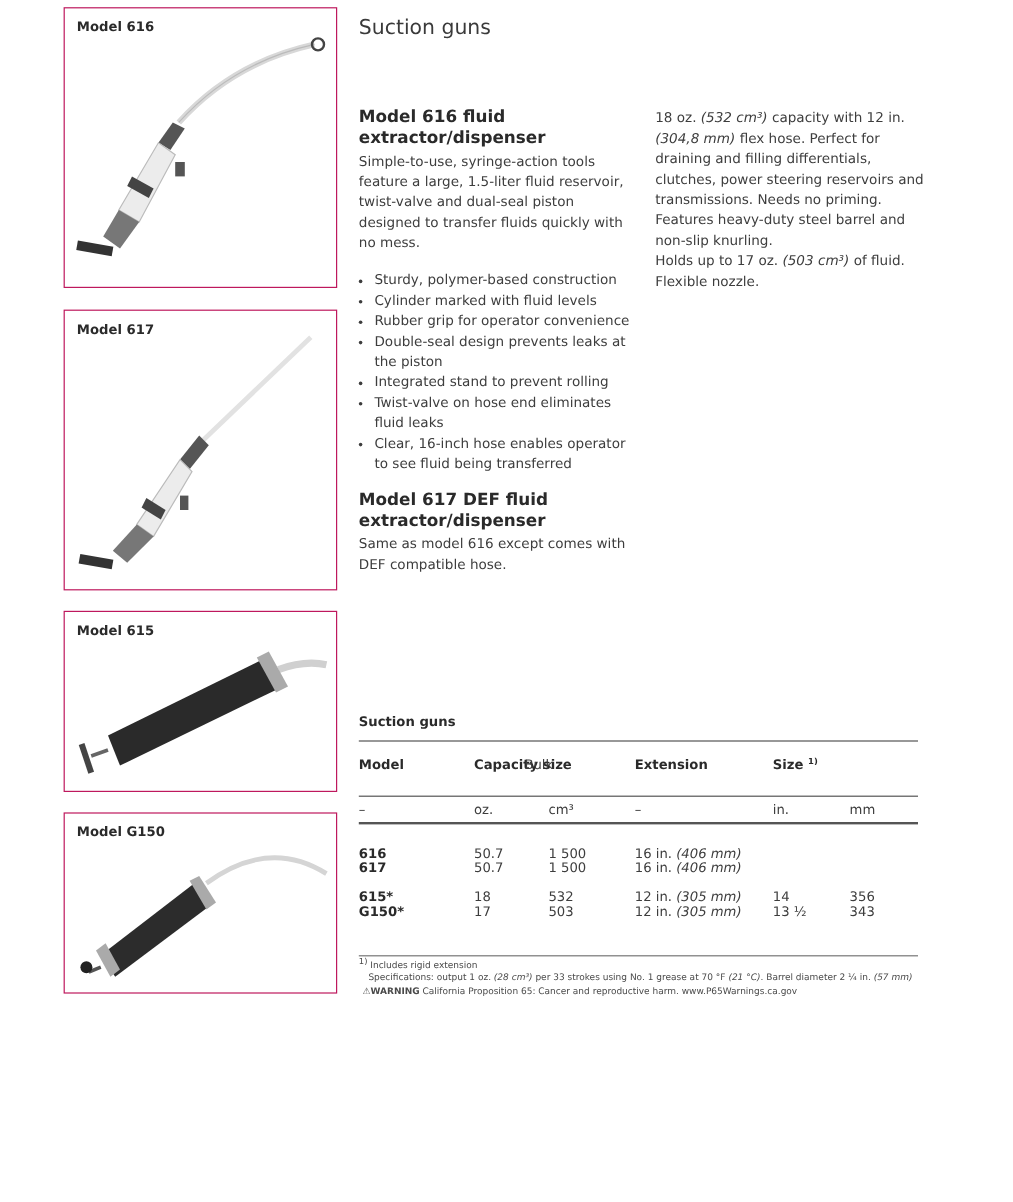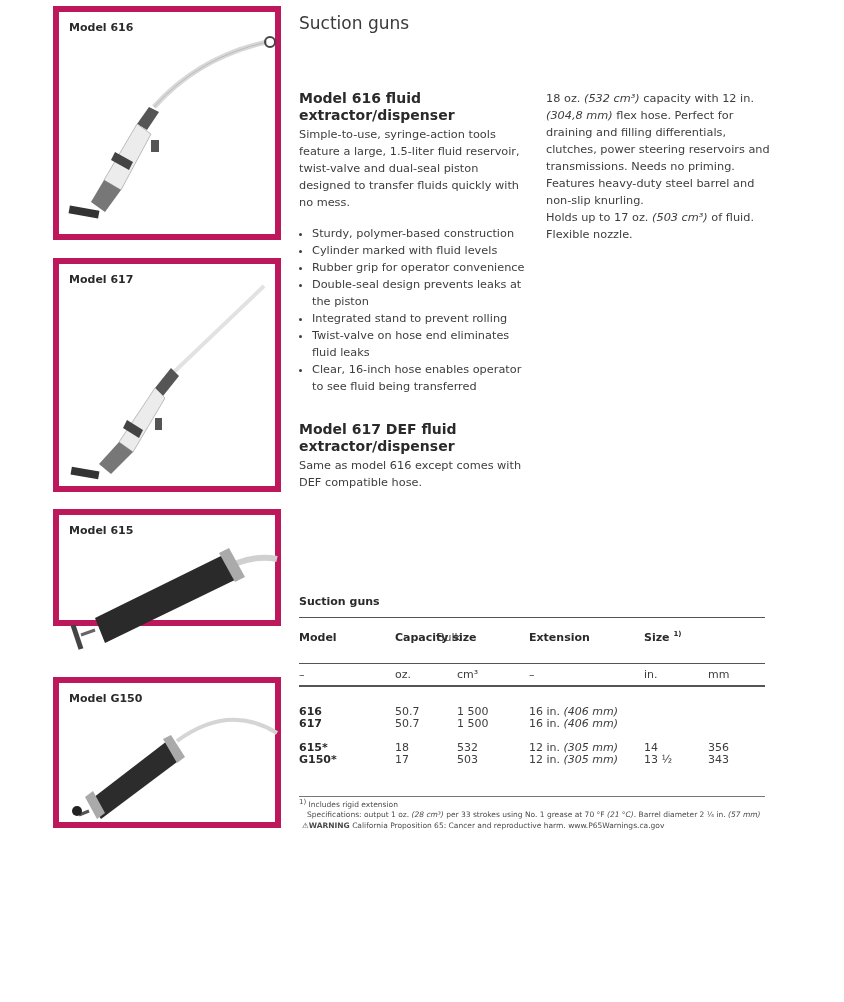--- a/index.html
+++ b/index.html
@@ -1,30 +1,30 @@
 <!DOCTYPE html>
 <html><head>
 <meta charset="utf-8">
 <style>
   html, body { margin: 0; padding: 0; background: #ffffff; }
   body { width: 844px; height: 1002px; position: relative; overflow: hidden;
          font-family: "DejaVu Sans", sans-serif; color: #3a3a3a; }
-  .box { position: absolute; left: 53px; width: 228px; border: 6px solid #be185d; background: #fff; box-sizing: border-box; }
+  .box { position: absolute; left: 53px; width: 228px; border: 1px solid #be185d; background: #fff; box-sizing: border-box; }
   .box .cap { position: absolute; left: 10px; top: 9px; font-size: 11px; font-weight: bold; color: #2a2a2a; }
   .box svg { position: absolute; left: 0; top: 0; }
   #b616 { top: 6px; height: 234px; }
   #b617 { top: 258px; height: 234px; }
-  #b615 { top: 509px; height: 117px; }
+  #b615 { top: 509px; height: 151px; }
   #bG150 { top: 677px; height: 151px; }
 
   .title { position: absolute; left: 299px; top: 2px; font-size: 17px; color: #3a3a3a; font-weight: normal; }
   .col { position: absolute; font-size: 11.3px; line-height: 17px; color: #3d3d3d; }
   .col h3 { font-size: 14px; font-weight: bold; margin: 0 0 2px 0; color: #2a2a2a; line-height: 17px; }
   .col p { margin: 0; }
-  .col ul { margin: 14px 0 26px 0; padding: 0 0 0 13px; }
+  .col ul { margin: 14px 0 14px 0; padding: 0 0 0 13px; }
   .col ul li { margin: 0; padding: 0; }
   #c1 { left: 299px; top: 90px; width: 230px; }
   #c2 { left: 546px; top: 90px; width: 225px; }
   #c2 h3.second { margin-top: 16px; }
 
   .tbl { position: absolute; left: 299px; top: 594px; width: 466px; font-size: 11px; color: #3d3d3d; }
   .tbl .ttl { font-weight: bold; font-size: 11px; color: #2a2a2a; }
   .line { position: absolute; left: 0; width: 466px; background: #555; }
   .cell { position: absolute; white-space: nowrap; line-height: 12px; }
   .b { font-weight: bold; color: #2a2a2a; }

